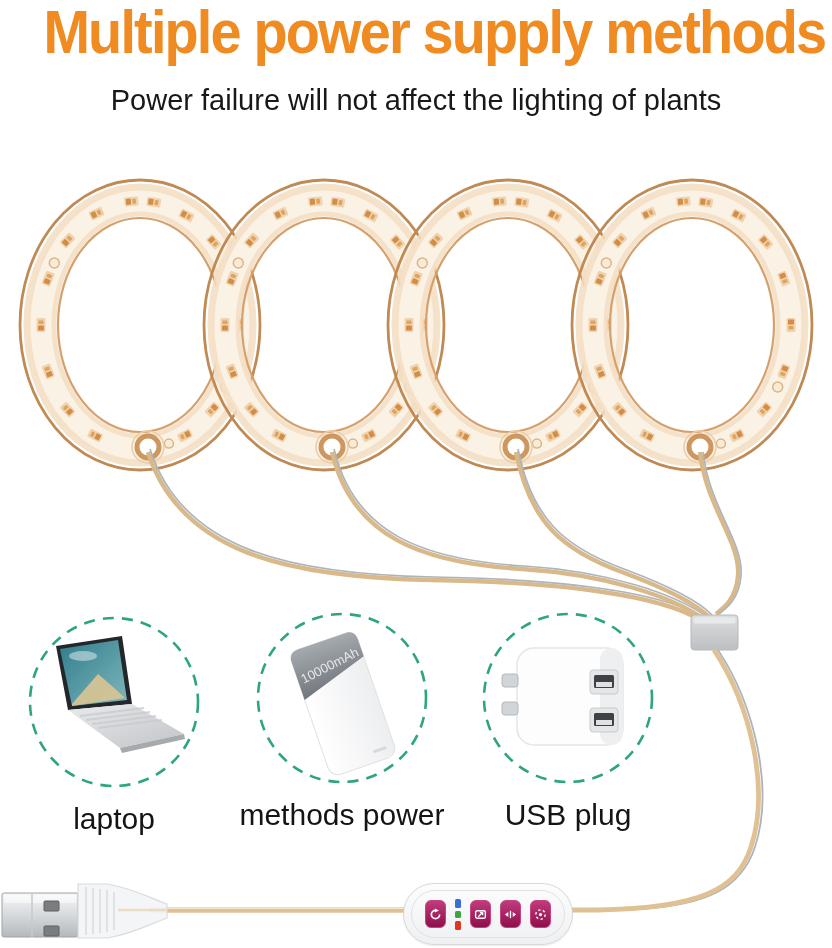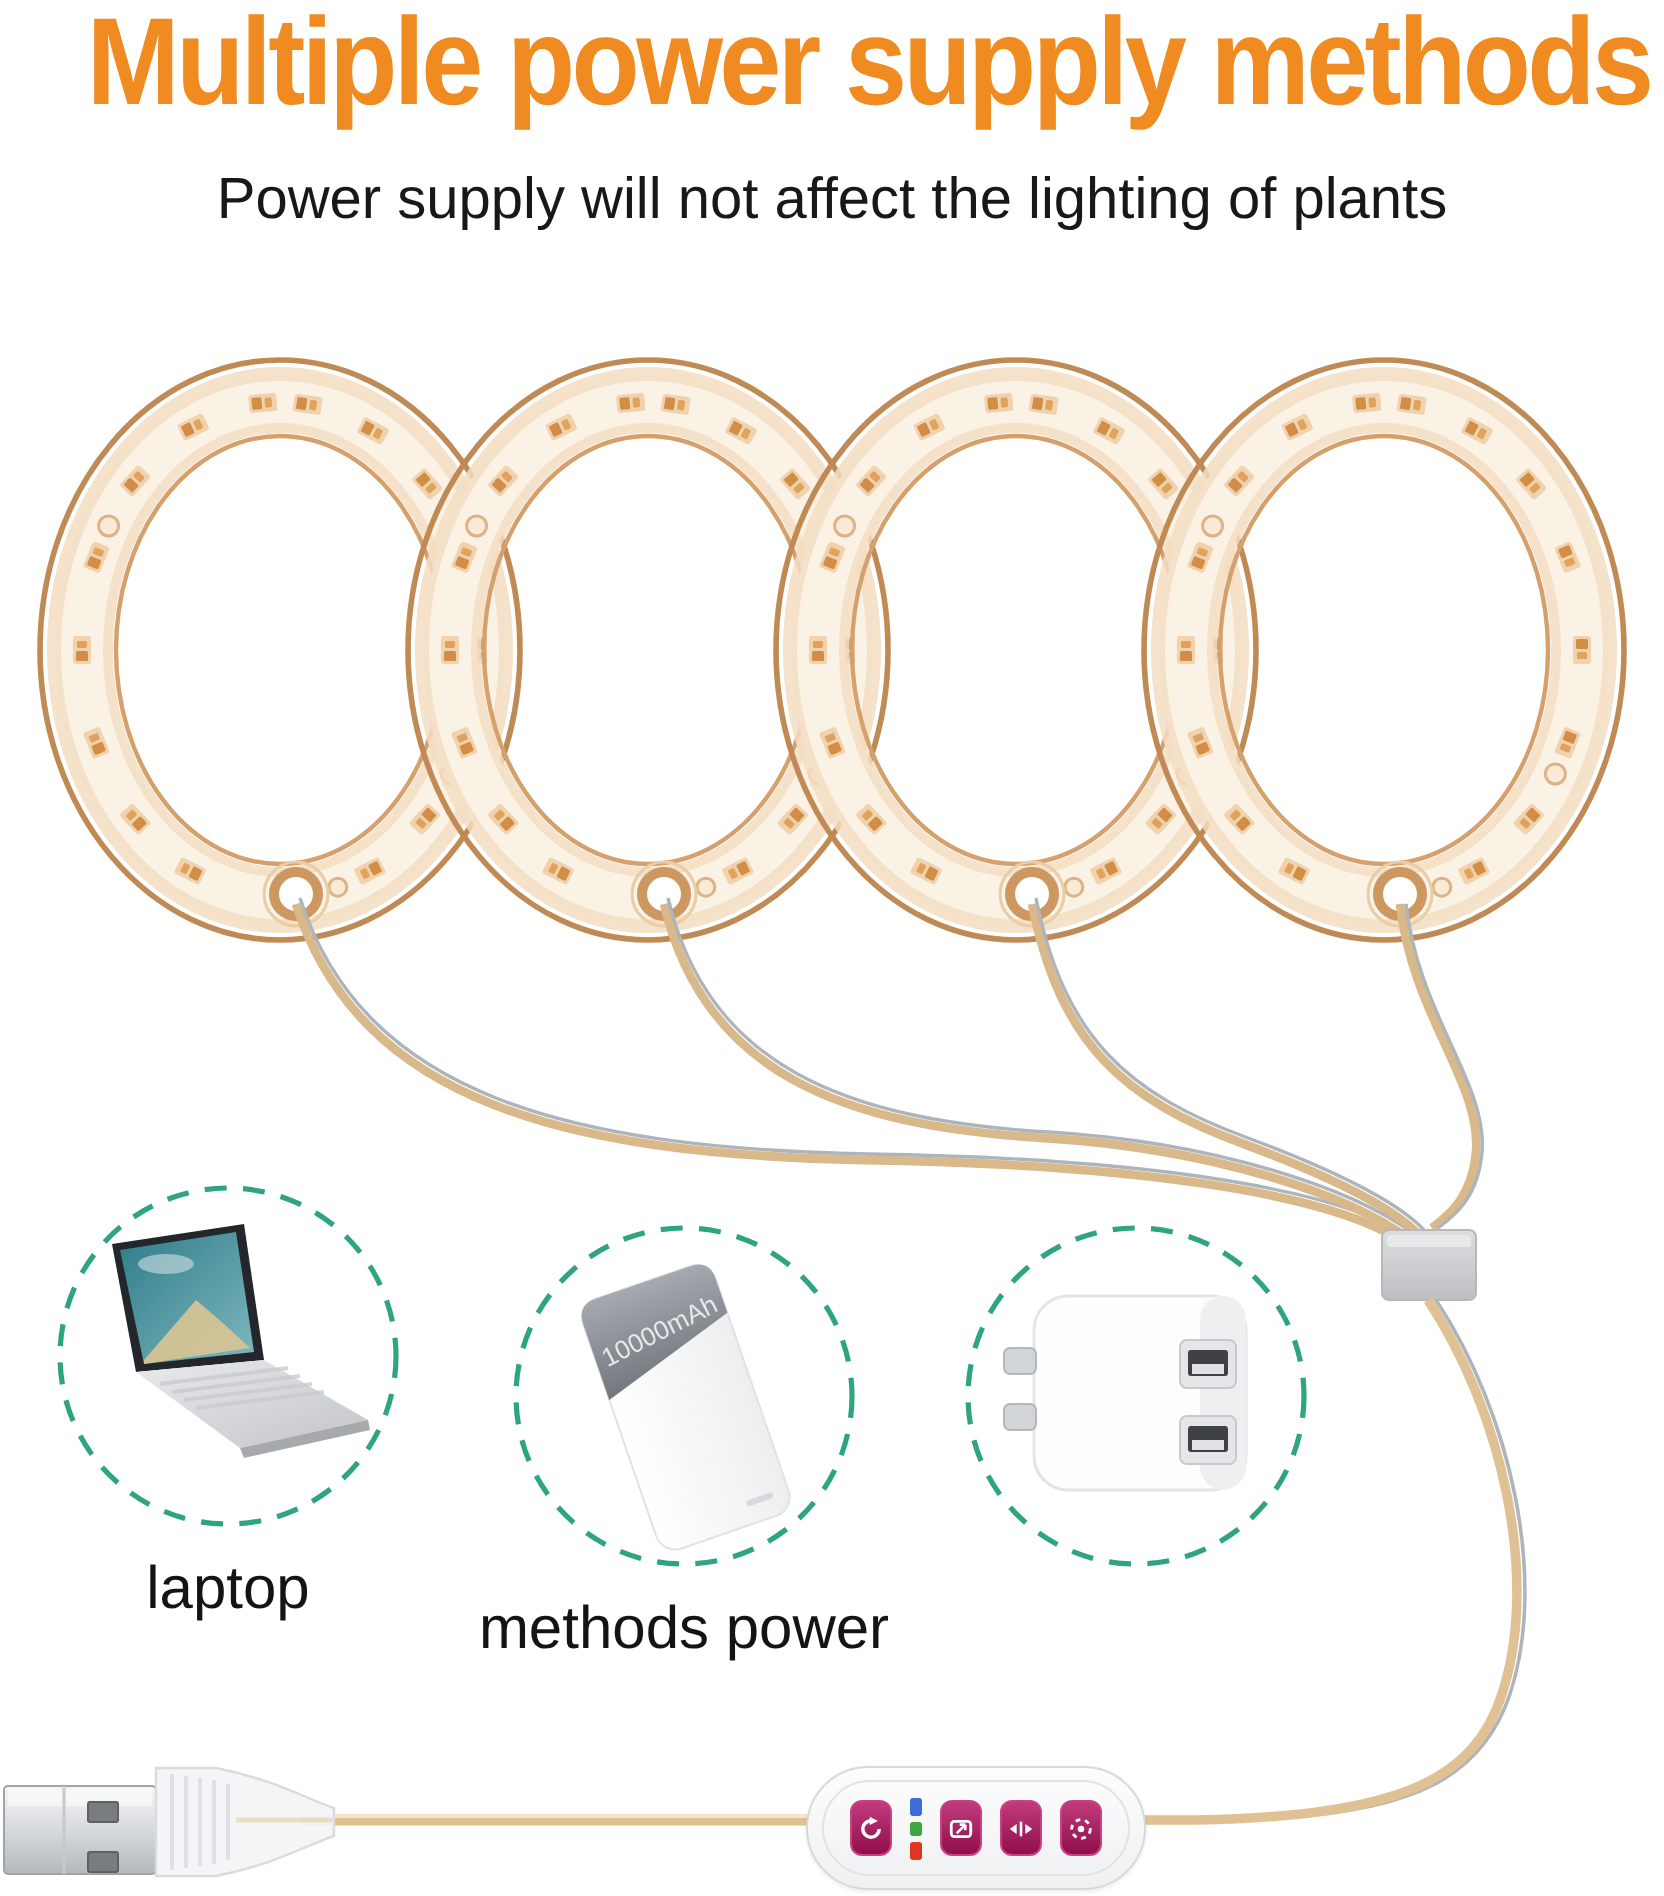--- a/index.html
+++ b/index.html
@@ -7,21 +7,21 @@
          font-family:"Liberation Sans",sans-serif;padding-left:20px;}
   .title{position:absolute;top:0;left:0;width:832px;text-align:center;white-space:nowrap;}
   .title-inner{display:inline-block;font-size:62px;line-height:64px;font-weight:bold;
                color:#EF8B21;letter-spacing:-2px;transform:scaleX(.9);transform-origin:50% 50%;}
   .subtitle{position:absolute;top:84px;left:0;width:832px;text-align:center;
             font-size:29px;color:#181818;}
   .scene{position:absolute;left:0;top:0;}
   .option{position:absolute;width:172px;height:232px;}
   .option .label{position:absolute;top:186px;left:-30px;width:232px;text-align:center;
                  font-size:30px;color:#141414;}
-  .opt-laptop{left:28px;top:592px;}
+  .opt-laptop{left:28px;top:616px;}
   .opt-bank{left:256px;top:612px;}
   .opt-plug{left:482px;top:612px;}
   .controller{position:absolute;left:403px;top:883px;width:170px;height:62px;
               background:linear-gradient(#FDFDFE,#EFF0F1);border:1.5px solid #D6D8DA;
               border-radius:31px;box-shadow:0 1px 2px rgba(0,0,0,.08);z-index:5;box-sizing:border-box;}
   .controller-face{position:absolute;left:7px;top:6px;right:7px;bottom:6px;
                    border:1.5px solid #E1E2E4;border-radius:24px;
                    display:flex;align-items:center;justify-content:center;gap:9px;}
   .ctrl-btn{width:19px;height:26px;border-radius:6px;border:1px solid #C9417F;
             background:linear-gradient(#C13B7C,#8F0F4C);display:flex;align-items:center;
@@ -33,21 +33,21 @@
   .led-red{height:9px;background:#DF3522;}
 </style>
 </head>
 <body>
 
 <div class="stage">
 
   <div class="title">
     <span class="title-inner">Multiple power supply methods</span>
   </div>
-  <div class="subtitle">Power supply will not affect the lighting of plants</div>
+  <div class="subtitle">Power failure will not affect the lighting of plants</div>
 
   <svg class="scene" width="832" height="948" viewBox="0 0 832 948">
     <defs>
       <linearGradient id="gMetal" x1="0" y1="0" x2="0" y2="1">
         <stop offset="0" stop-color="#F5F6F7"></stop>
           <stop offset="0.5" stop-color="#D7DADD"></stop>
           <stop offset="1" stop-color="#B4B8BC"></stop>
       </linearGradient>
       <linearGradient id="gBlock" x1="0" y1="0" x2="0" y2="1">
         <stop offset="0" stop-color="#DCDEE0"></stop>
@@ -207,20 +207,21 @@
           <rect x="112" y="63" width="20" height="13" rx="1.5" fill="#3E4146"></rect>
           <rect x="114" y="70" width="16" height="5" fill="#DFE1E3"></rect>
         </g>
         <g>
           <rect x="108" y="96" width="28" height="24" rx="3.5" fill="#E4E6E8" stroke="#C7CACD"></rect>
           <rect x="112" y="101" width="20" height="13" rx="1.5" fill="#3E4146"></rect>
           <rect x="114" y="108" width="16" height="5" fill="#DFE1E3"></rect>
         </g>
       </g>
     </svg>
+    <div class="label">USB plug</div>
   </div>
 
   <div class="controller">
     <div class="controller-face">
       <span class="ctrl-btn">
         <svg width="13" height="13" viewBox="0 0 12 12">
           <path d="M9.8,6 A3.8,3.8 0 1 1 6,2.2" fill="none" stroke="#fff" stroke-width="1.6"></path>
           <polygon points="5.4,0.4 9.2,2.3 5.4,4.2" fill="#fff"></polygon>
         </svg>
       </span>

